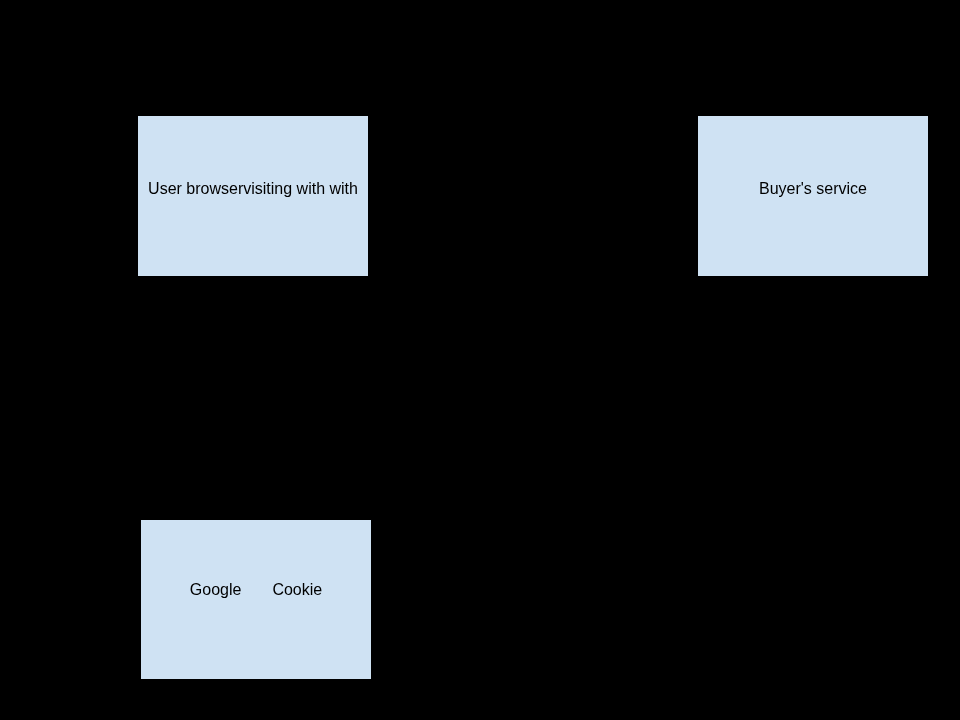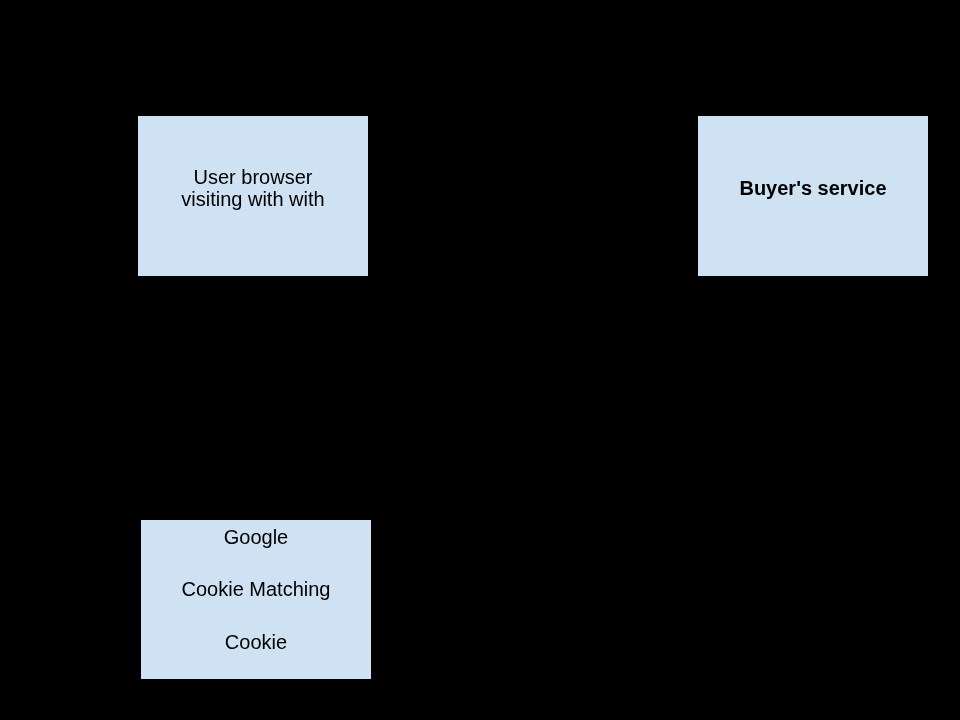--- a/index.html
+++ b/index.html
@@ -15,45 +15,44 @@
     overflow: hidden;
     font-family: "Liberation Sans", sans-serif;
   }
   .node {
     position: absolute;
     box-sizing: border-box;
     background: var(--node-fill, #cfe2f3);
     border: 1px solid var(--node-border, #000000);
     color: var(--node-text, #000000);
     display: flex;
-    flex-direction: column;
+    flex-direction: row;
     align-items: center;
     justify-content: center;
     text-align: right;
-    font-size: 20px;
+    font-size: 16px;
     line-height: 21.5px;
   }
   .node .line {
     display: block;
     white-space: nowrap;
   }
   .node-user-browser {
     left: 137px;
     top: 115px;
     width: 232px;
     height: 162px;
     padding-bottom: 15px;
   }
   .node-buyers-service {
     left: 697px;
     top: 115px;
     width: 232px;
     height: 162px;
     padding-bottom: 15px;
-    font-weight: bold;
   }
   .node-google-cms {
     left: 140px;
     top: 519px;
     width: 232px;
     height: 161px;
     padding-bottom: 19px;
     gap: 31px;
   }
 </style>
@@ -66,17 +65,16 @@
     <span class="line">User browser</span>
     <span class="line">visiting with with</span>
   </div>
 
   <div class="node node-buyers-service">
     <span class="line">Buyer's service</span>
   </div>
 
   <div class="node node-google-cms">
     <span class="line">Google</span>
-    <span class="line">Cookie Matching</span>
     <span class="line">Cookie</span>
   </div>
 
 </div>
 
 </body></html>

